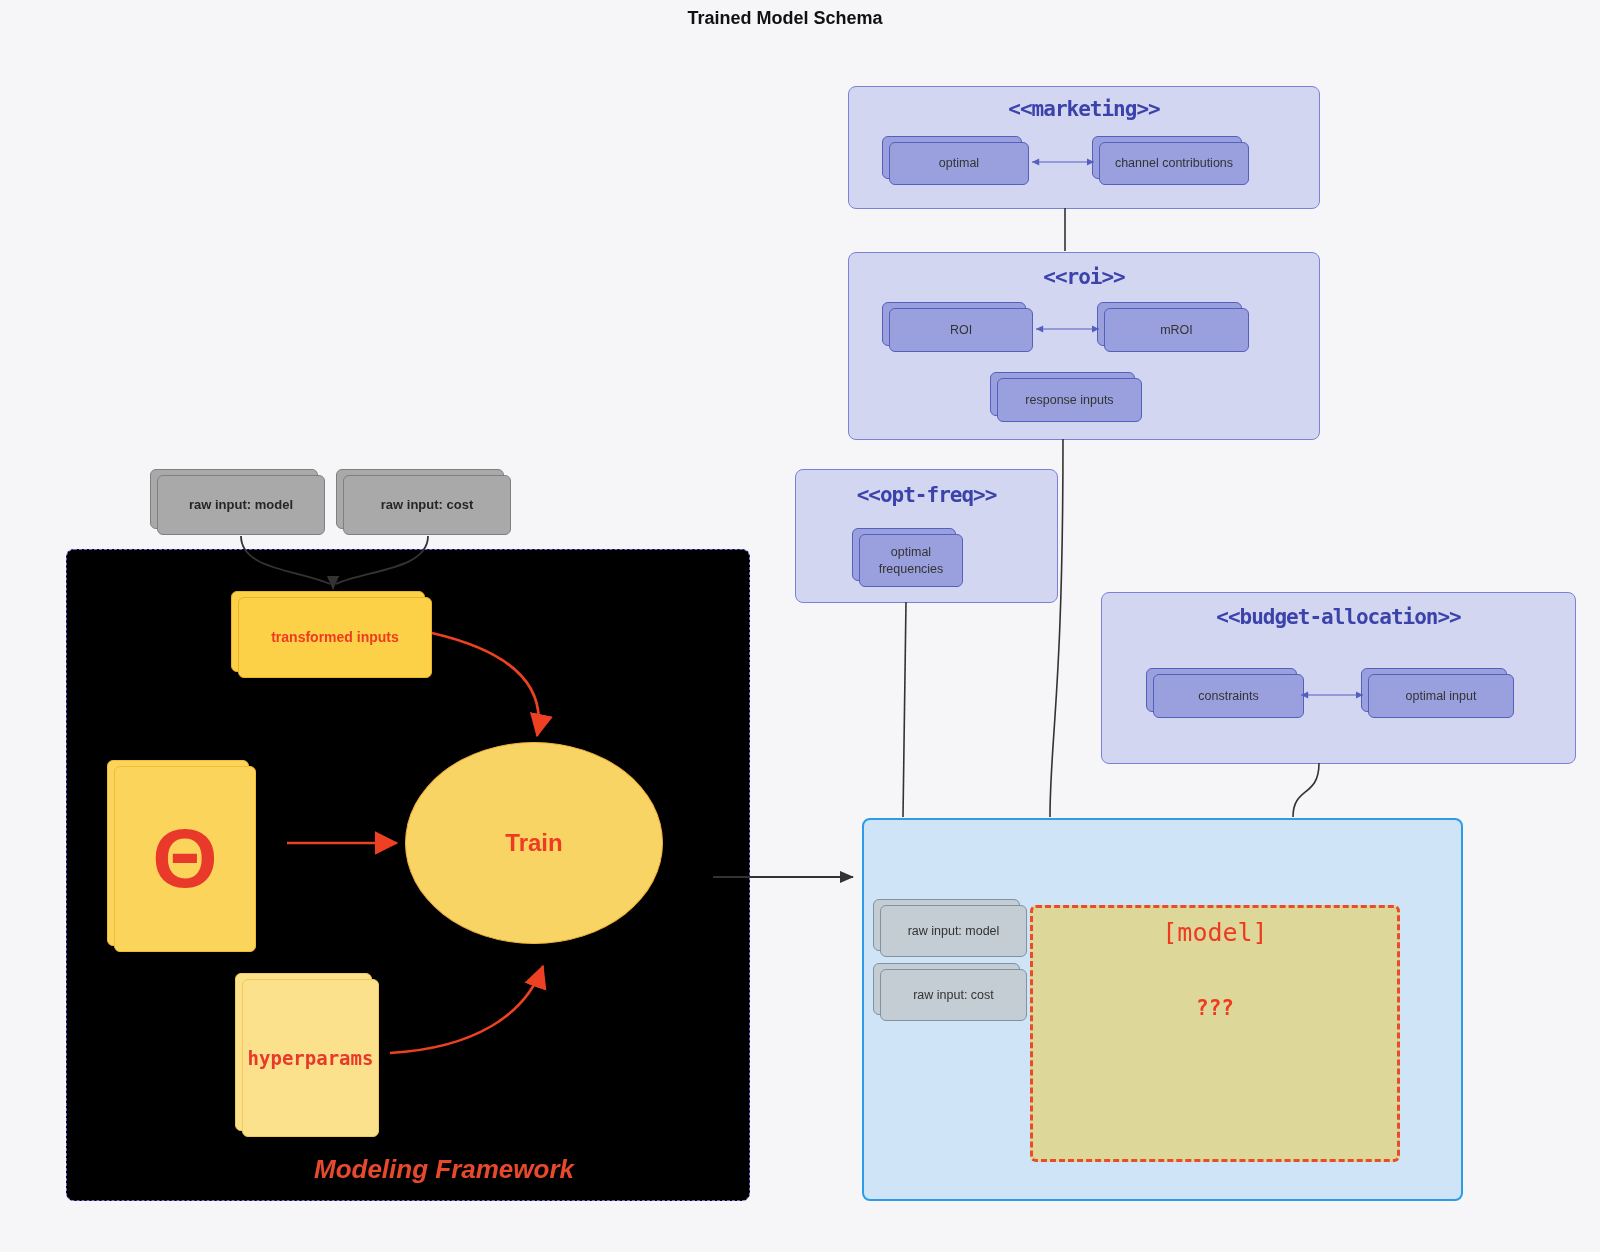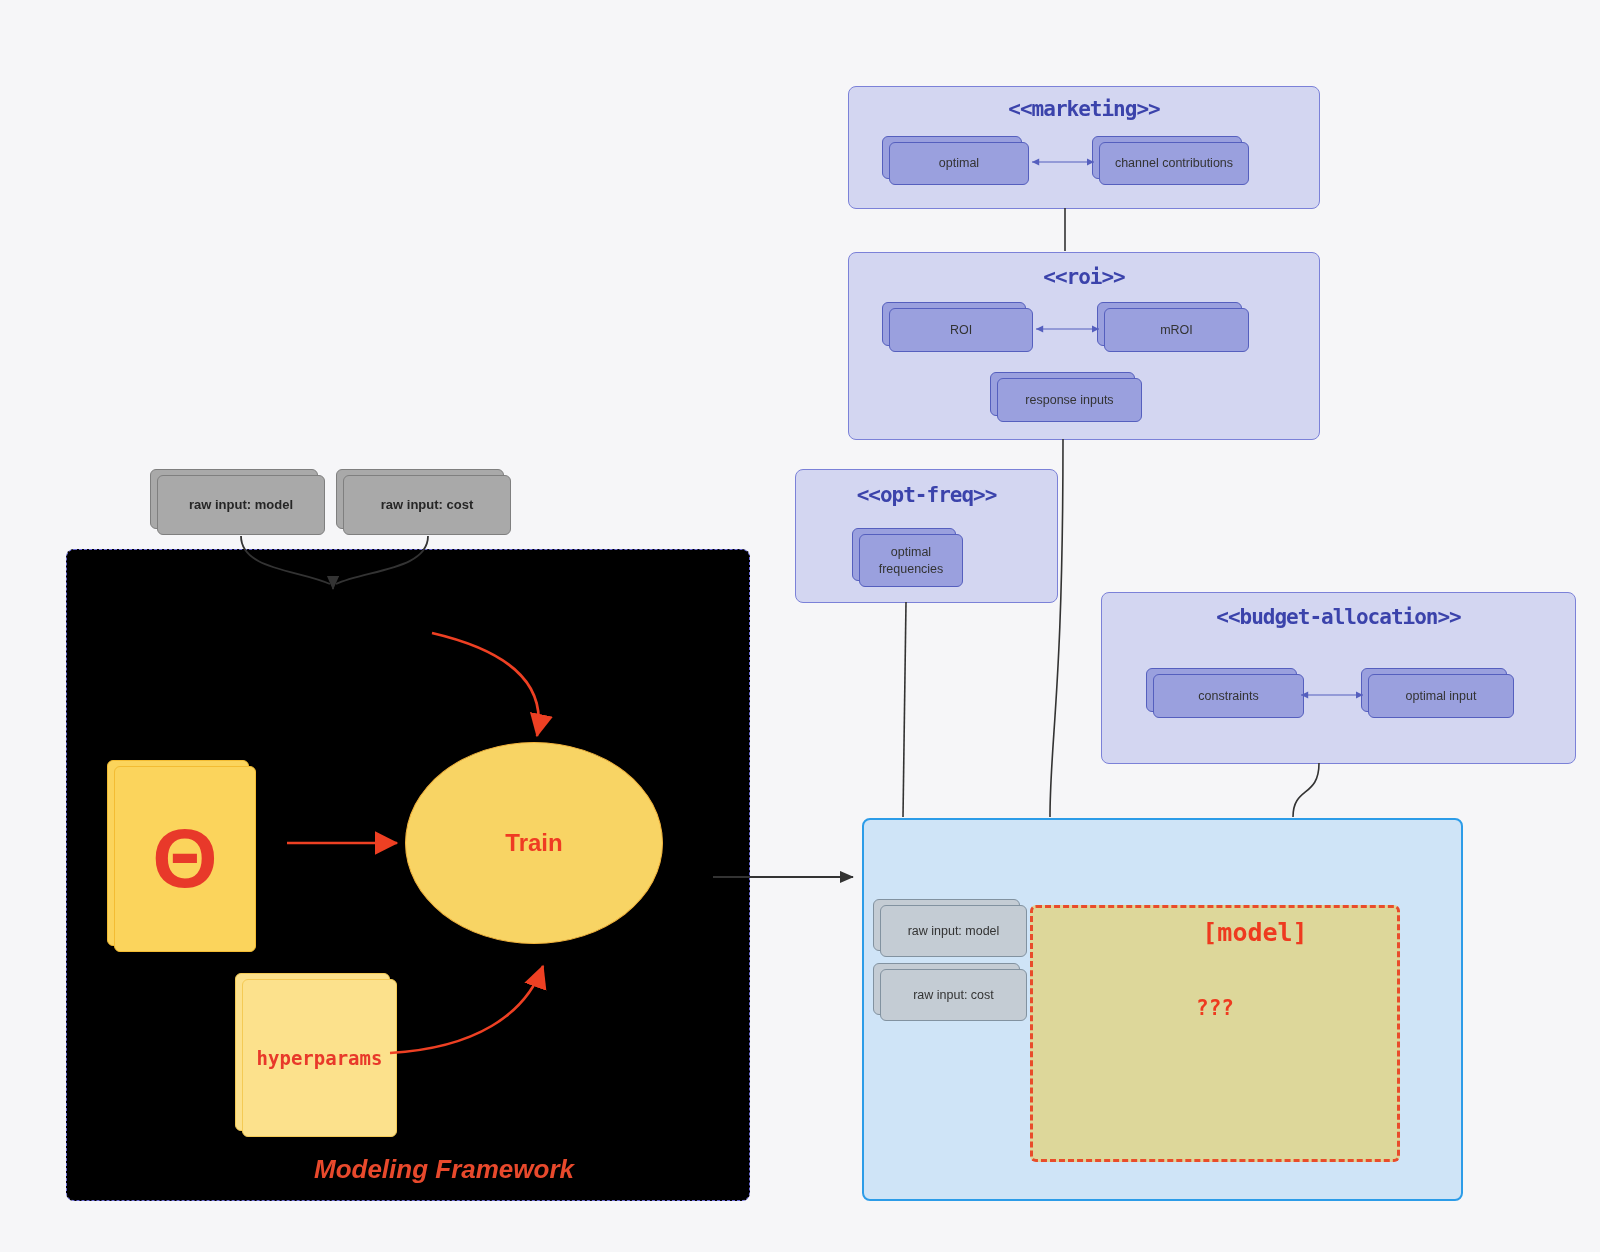--- a/index.html
+++ b/index.html
@@ -57,57 +57,62 @@
     display:flex; align-items:center; justify-content:center;
     font-size:24px; font-weight:bold; color:#ef3b23; box-sizing:border-box;
   }
   .model-dashed{
     position:absolute; left:166px; top:85px; width:370px; height:257px;
     background:#ddd79a; border:3px dashed #e94c2b; border-radius:6px;
     box-sizing:border-box;
   }
   .model-dashed .model-label{
     position:absolute; top:10px; width:100%; text-align:center;
-    font-family:"DejaVu Sans Mono", monospace; font-weight:bold;
-    font-size:25px; color:#ee3a1f;margin-left:40px;
+    font-family:"DejaVu Sans Mono", monospace; font-weight:normal;
+    font-size:25px; color:#ee3a1f;
   }
   .model-dashed .model-unknown{
     position:absolute; top:88px; width:100%; text-align:center;
     font-family:"DejaVu Sans Mono", monospace; font-weight:bold;
     font-size:21px; color:#ee3a1f;
   }
   svg.edges{ position:absolute; left:0; top:0; pointer-events:none; }
 </style>
 </head>
 <body>
 
 <div class="canvas">
 
+  <div class="diagram-title">Trained Model Schema</div>
 
   <div class="cluster framework" style="left:66px; top:549px; width:646px; height:650px;">
     <div class="framework-label" style="top:604px;">Modeling Framework</div>
   </div>
 
   <div class="node gray" style="left:157px; top:475px; width:168px; height:60px;">
     <div class="back"></div>
     <div class="front">raw input: model</div>
   </div>
   <div class="node gray" style="left:343px; top:475px; width:168px; height:60px;">
     <div class="back"></div>
     <div class="front">raw input: cost</div>
   </div>
 
+  <div class="node y1" style="left:238px; top:597px; width:194px; height:81px;">
+    <div class="back"></div>
+    <div class="front">transformed inputs</div>
+  </div>
   <div class="node y2" style="left:114px; top:766px; width:142px; height:186px;">
     <div class="back"></div>
     <div class="front">Θ</div>
   </div>
   <div class="train-ellipse">
     <span>Train</span>
   </div>
-  <div class="node y3" style="left:242px; top:979px; width:155px; height:158px;">
+  <div class="node y3" style="left:242px; top:979px; width:137px; height:158px;">
     <div class="back"></div>
     <div class="front">hyperparams</div>
   </div>
 
   <div class="cluster purple" style="left:848px; top:86px; width:434px; height:121px;">
     <div class="cluster-title" style="top:10px;">&lt;&lt;marketing&gt;&gt;</div>
     <div class="node purple" style="left:40px; top:55px; width:140px; height:43px;">
       <div class="back"></div>
       <div class="front">optimal</div>
     </div>

